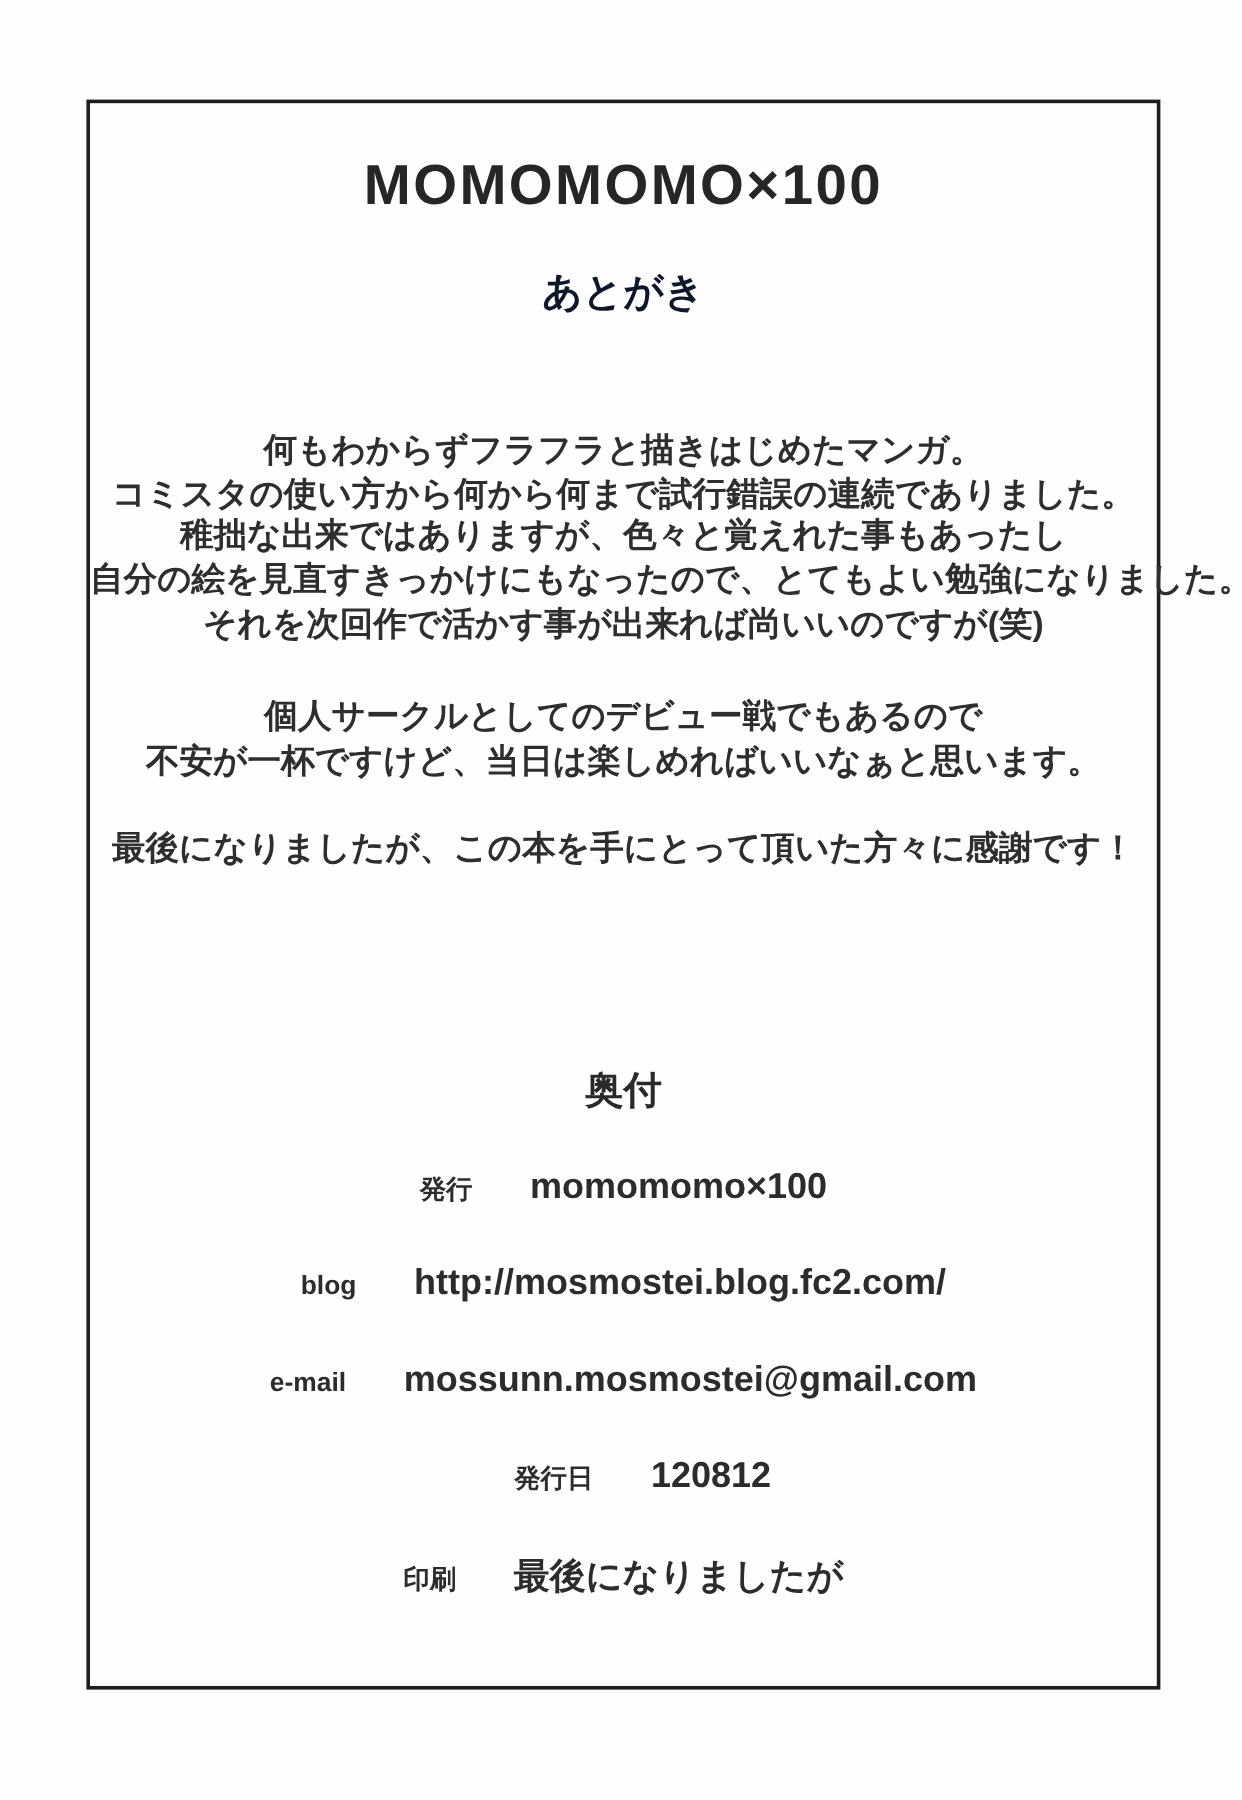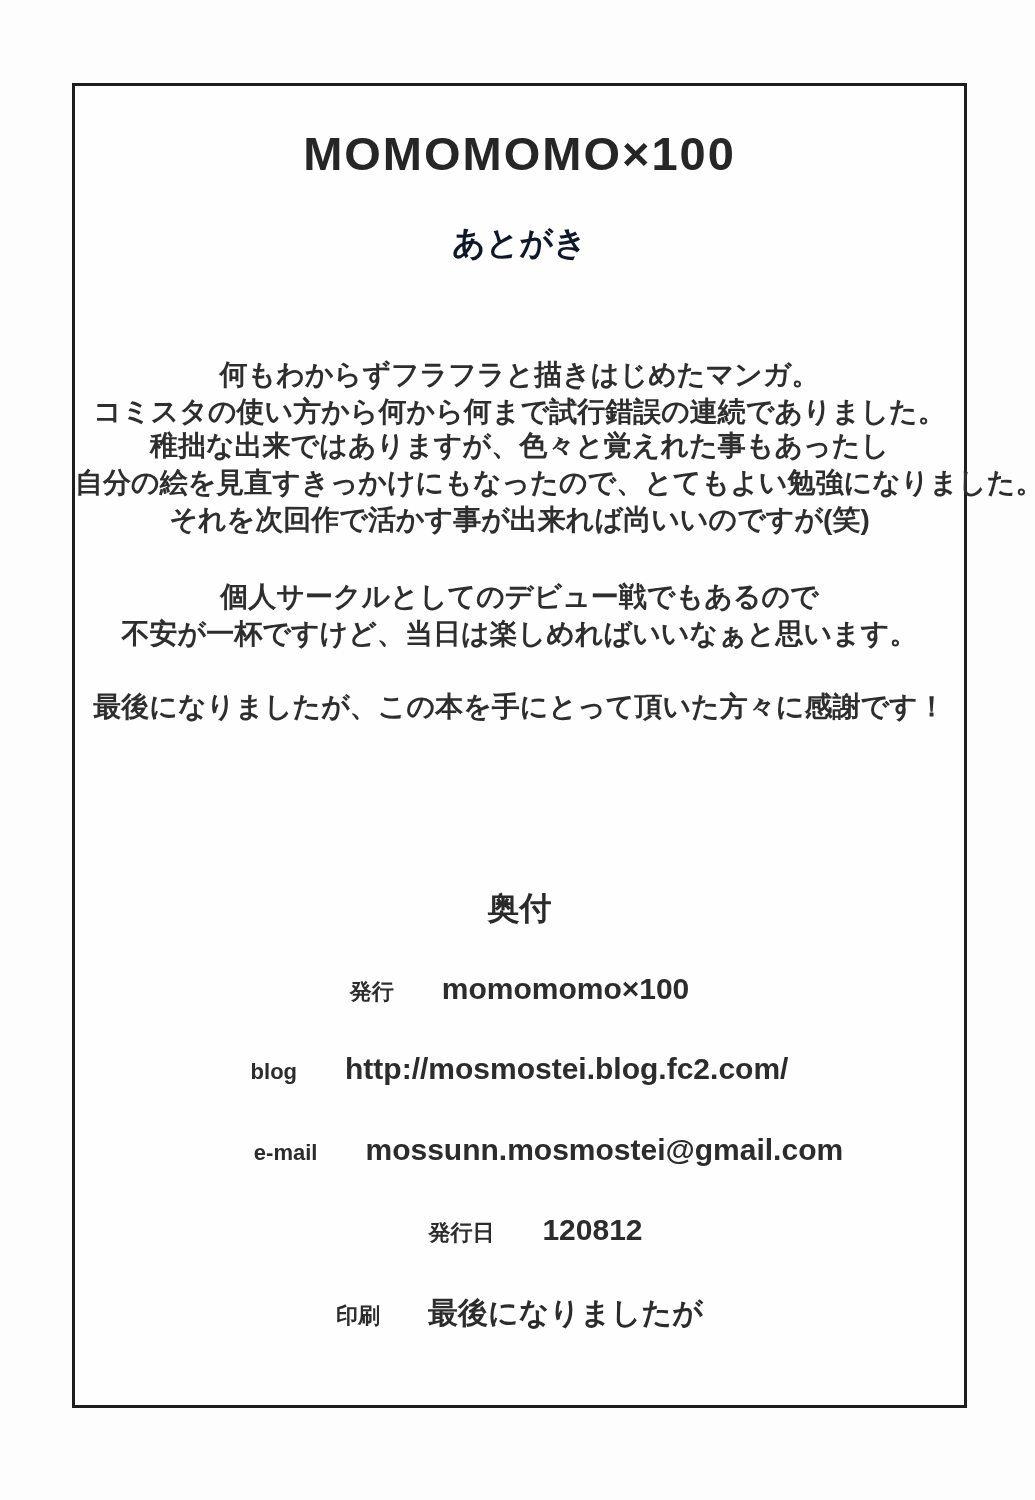--- a/index.html
+++ b/index.html
@@ -82,21 +82,21 @@
     align-items: baseline;
     gap: 48px;
     font-weight: 700;
     color: #2c2c2c;
     white-space: nowrap;
   }
   .colo-row .lbl { font-size: 22px; }
   .colo-row .val { font-size: 30px; }
   .r1 { top: 886px; }
   .r2 { top: 966px; }
-  .r3 { top: 1047px; padding-left: 29px; }
+  .r3 { top: 1047px; }
   .r4 { top: 1127px; padding-left: 16px; }
   .r5 { top: 1207px; }
 </style>
 </head>
 <body>
 
 <div class="page">
   <div class="frame">
 
     <div class="abs doujin-title">MOMOMOMO×100</div>

